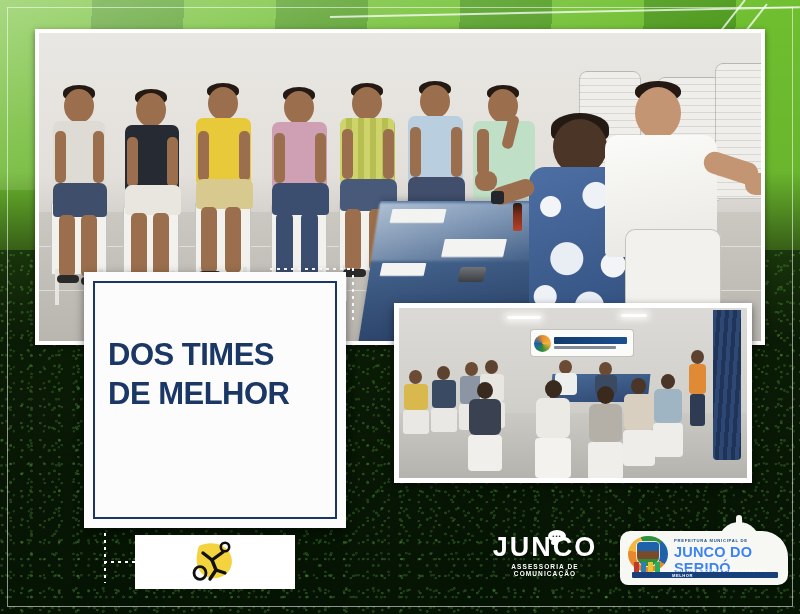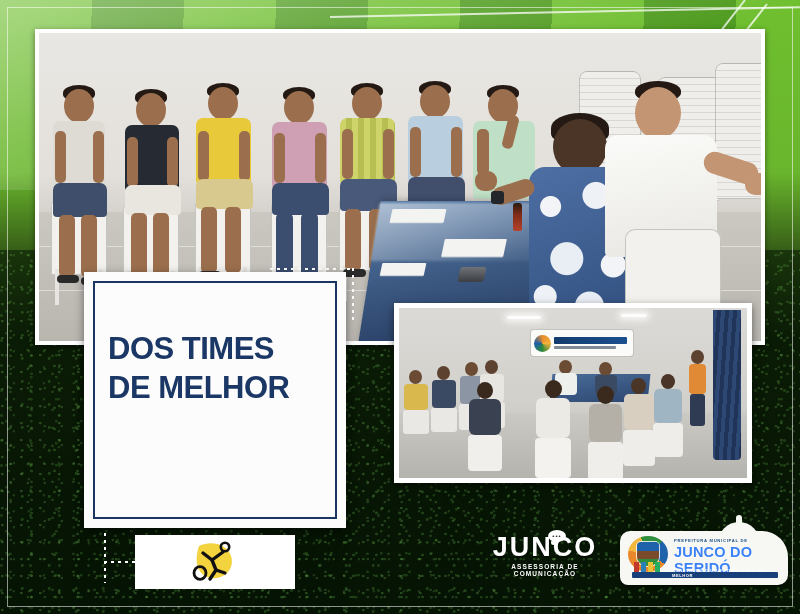--- a/index.html
+++ b/index.html
@@ -183,21 +183,21 @@
     position:absolute; left:24px; top:44px; right:14px;
     color:#1b3766;
     font-family:"Liberation Sans Narrow","Liberation Sans", sans-serif;
     font-weight:bold;
     font-stretch:condensed;
     line-height:1.04;
     letter-spacing:-0.5px;
   }
   .title-text .l1 { font-size:31px; }
   .title-text .l2 { font-size:27px; margin-top:6px; }
-  .title-text .l3 { font-size:31px; margin-top:17px; }
+  .title-text .l3 { font-size:31px; margin-top:23px; }
   .title-text .l4 { font-size:31px; margin-top:7px; }
 
   
   .dots-top {
     position:absolute; left:270px; top:268px; width:84px; height:2px;
     background-image:linear-gradient(90deg,#ffffff 50%, transparent 50%);
     background-size:7px 2px;
   }
   .dots-top-v {
     position:absolute; left:352px; top:268px; width:2px; height:56px;

